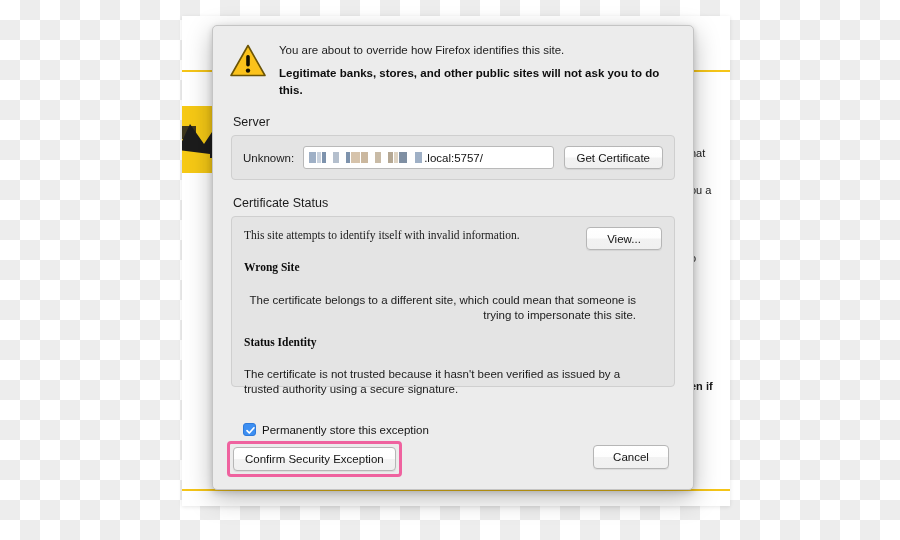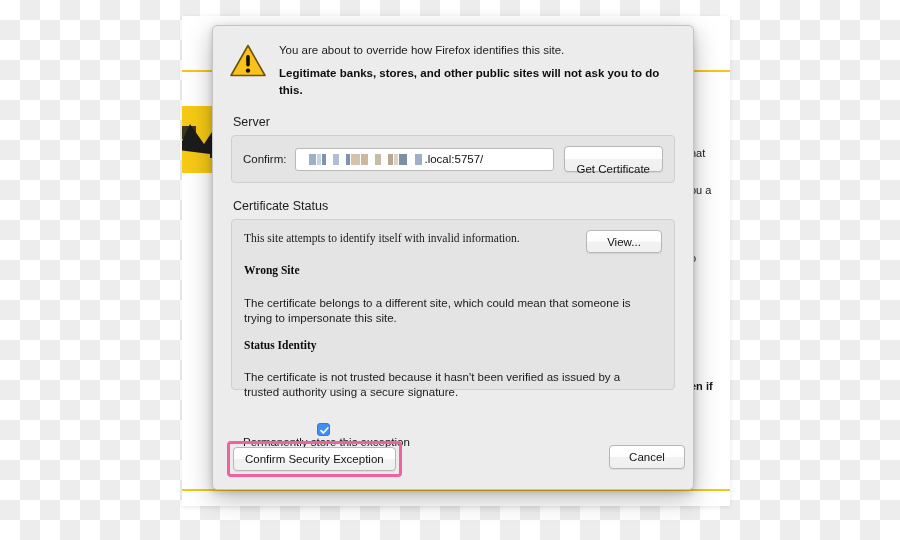--- a/index.html
+++ b/index.html
@@ -139,21 +139,21 @@
     white-space: nowrap;
   }
   #location-input {
     flex: 1 1 auto;
     height: 21px;
     background: #ffffff;
     border: 1px solid #b9b9b9;
     border-radius: 3px;
     display: flex;
     align-items: center;
-    padding: 0 13px;
+    padding: 0 5px;
     overflow: hidden;
     font-size: 11.5px;
     color: #111;
   }
   
   #redacted-host {
     display: inline-flex;
     align-items: center;
     height: 13px;
     margin-right: 1px;
@@ -173,21 +173,21 @@
     font-size: 11.5px;
     color: #141414;
     box-shadow: 0 1px 1px rgba(0,0,0,0.07);
     cursor: default;
     padding: 0 10px;
     height: 22px;
     line-height: 20px;
     white-space: nowrap;
     box-sizing: border-box;
   }
-  #get-cert-btn { margin-left: 10px; height: 23px; padding: 12px 12px; }
+  #get-cert-btn { margin-left: 10px; height: 23px; padding: 0 12px; }
 
   
   #cert-box {
     padding: 11px 12px 14px 12px;
     position: relative;
     height: 171px;
     box-sizing: border-box;
   }
   .cert-p {
     font-size: 11.5px;
@@ -199,39 +199,38 @@
   .cert-h {
     font-size: 11.5px;
     color: #0b0b0b;
     font-weight: bold;
     line-height: 15px;
     margin: 0;
     font-family: Liberation Serif, serif;
   }
   #cert-line-1 { margin-bottom: 17px; font-family: Liberation Serif, serif; }
   #cert-head-1 { margin-bottom: 18px; }
-  #cert-line-2 { margin-bottom: 12px; }
+  #cert-line-2 { margin-bottom: 12px; text-align: right; }
   #cert-head-2 { margin-bottom: 17px; }
   #view-btn {
     position: absolute;
     right: 12px;
     top: 10px;
     width: 76px;
     height: 23px;
     padding: 0;
   }
 
   
   #checkbox-row {
     display: flex;
     align-items: center;
     position: absolute;
     left: 30px;
     top: 397px;
-    flex-direction: column;
   }
   #store-checkbox {
     width: 13px;
     height: 13px;
     border-radius: 3px;
     background: #3d8ff2;
     border: 1px solid #2f7ada;
     margin-right: 6px;
     position: relative;
     flex: 0 0 auto;
@@ -262,21 +261,21 @@
     box-sizing: border-box;
   }
   #confirm-btn {
     height: 24px;
     padding: 0 11px;
     line-height: 22px;
     display: block;
   }
   #cancel-btn {
     position: absolute;
-    right: 8px;
+    right: 24px;
     top: 14px;
     width: 76px;
     height: 24px;
     padding: 0;
     line-height: 22px;
   }
 </style>
 </head>
 <body>
 
@@ -313,21 +312,21 @@
       </div>
       <div id="dlg-header-text">
         <div class="hdr-line-1">You are about to override how Firefox identifies this site.</div>
         <div class="hdr-line-2">Legitimate banks, stores, and other public sites will not ask you to do this.</div>
       </div>
     </div>
 
     <div class="group">
       <div class="group-title">Server</div>
       <div class="group-box" id="server-box">
-        <span id="location-label">Confirm:</span>
+        <span id="location-label">Unknown:</span>
         <div id="location-input">
           <span id="redacted-host">
             <i style="width:7px;background:#9fb0c6"></i>
               <i style="width:4px;background:#c9d2de"></i>
               <i style="width:4px;background:#7e93ad"></i>
             <i style="width:5px;background:#ffffff"></i>
             <i style="width:6px;background:#b4bfcd"></i>
             <i style="width:5px;background:#ffffff"></i>
             <i style="width:4px;background:#7e93ad"></i>
               <i style="width:9px;background:#d6c3ab"></i>

